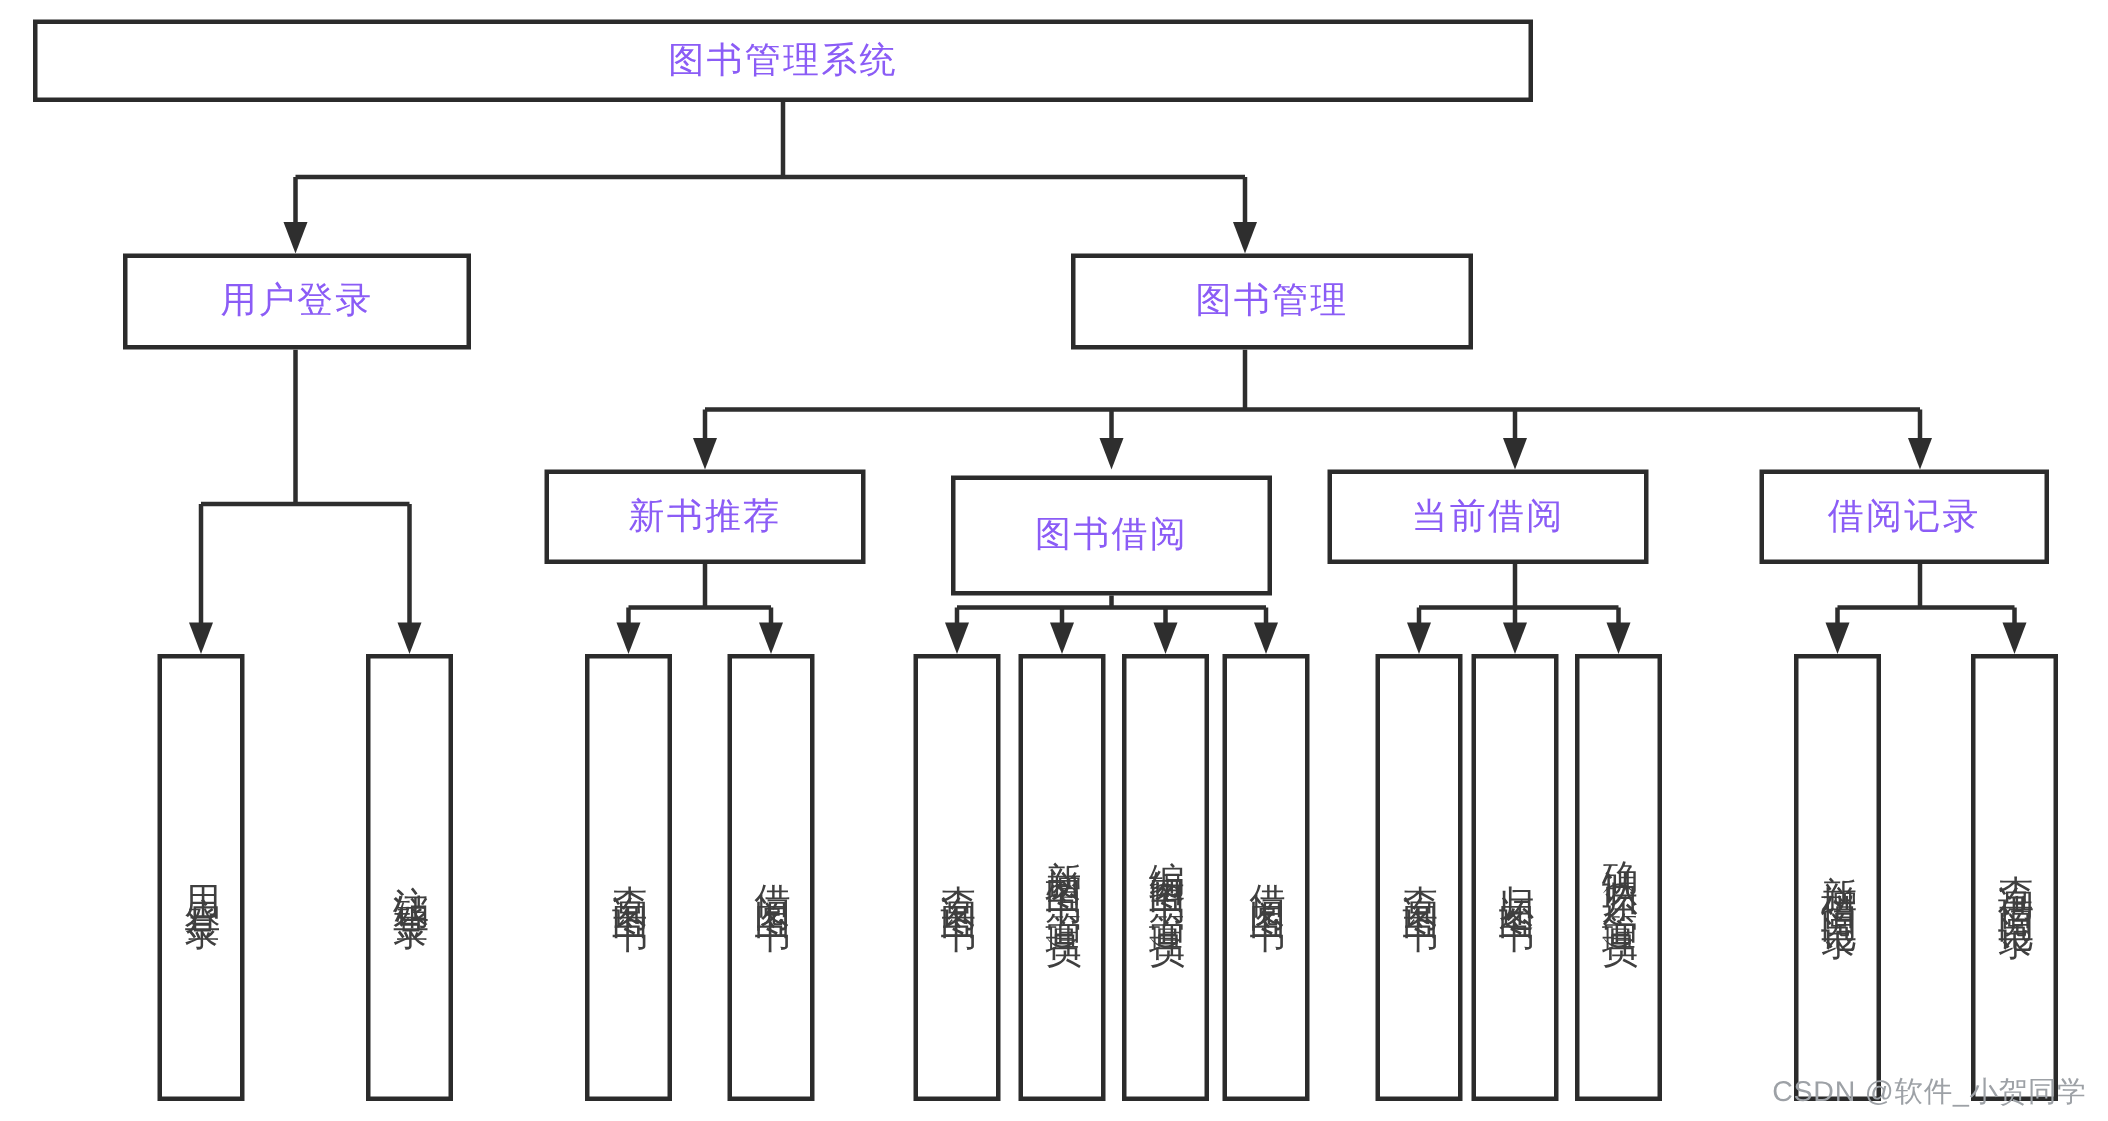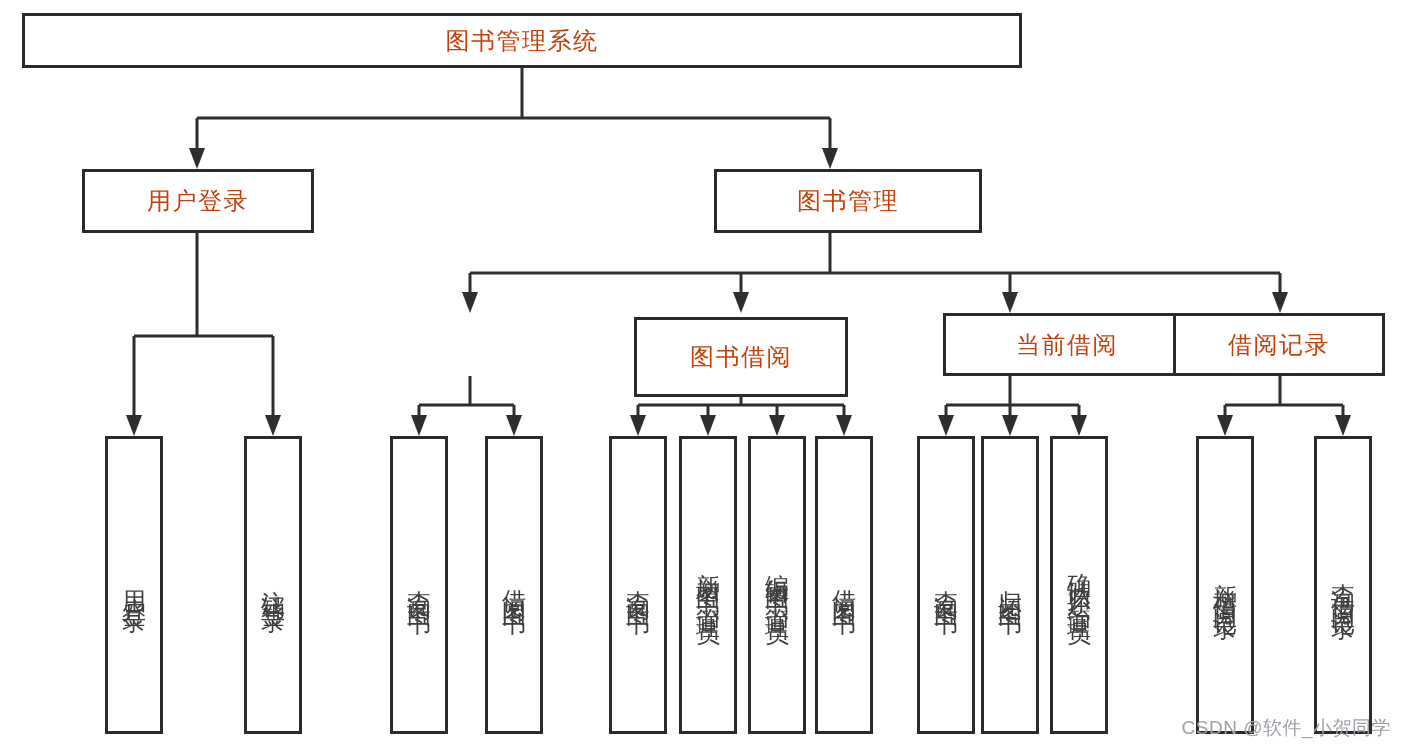--- a/index.html
+++ b/index.html
@@ -19,21 +19,21 @@
     border:3px solid #2b2b2b;
     background:#ffffff;
     display:flex;
     align-items:center;
     justify-content:center;
     z-index:2;
   }
   .box.h .lbl{
     font-size:24px;
     letter-spacing:1.5px;
-    color:#c2410c;
+    color:#8b5cf6;
     line-height:1;
     white-space:nowrap;
   }
   .box.v .lbl{
     writing-mode:vertical-rl;
     text-orientation:mixed;
     font-size:24px;
     letter-spacing:7px;
     color:#3f3f3f;
     line-height:1;
@@ -102,27 +102,30 @@
     <span class="lbl">图书管理系统</span>
   </div>
 
   <div class="box h" style="left:82px;top:169px;width:232px;height:64px">
     <span class="lbl">用户登录</span>
   </div>
   <div class="box h" style="left:714px;top:169px;width:268px;height:64px">
     <span class="lbl">图书管理</span>
   </div>
 
+  <div class="box h" style="left:363px;top:313px;width:214px;height:63px">
+    <span class="lbl">新书推荐</span>
+  </div>
   <div class="box h" style="left:634px;top:317px;width:214px;height:80px">
     <span class="lbl">图书借阅</span>
   </div>
-  <div class="box h" style="left:943px;top:313px;width:248px;height:63px">
+  <div class="box h" style="left:885px;top:313px;width:214px;height:63px">
     <span class="lbl">当前借阅</span>
   </div>
-  <div class="box h" style="left:1173px;top:313px;width:212px;height:63px">
+  <div class="box h" style="left:1173px;top:313px;width:193px;height:63px">
     <span class="lbl">借阅记录</span>
   </div>
 
   <div class="box v" style="left:105px;top:436px;width:58px;height:298px">
     <span class="lbl">用户登录</span>
   </div>
   <div class="box v" style="left:244px;top:436px;width:58px;height:298px">
     <span class="lbl">注销登录</span>
   </div>
 

